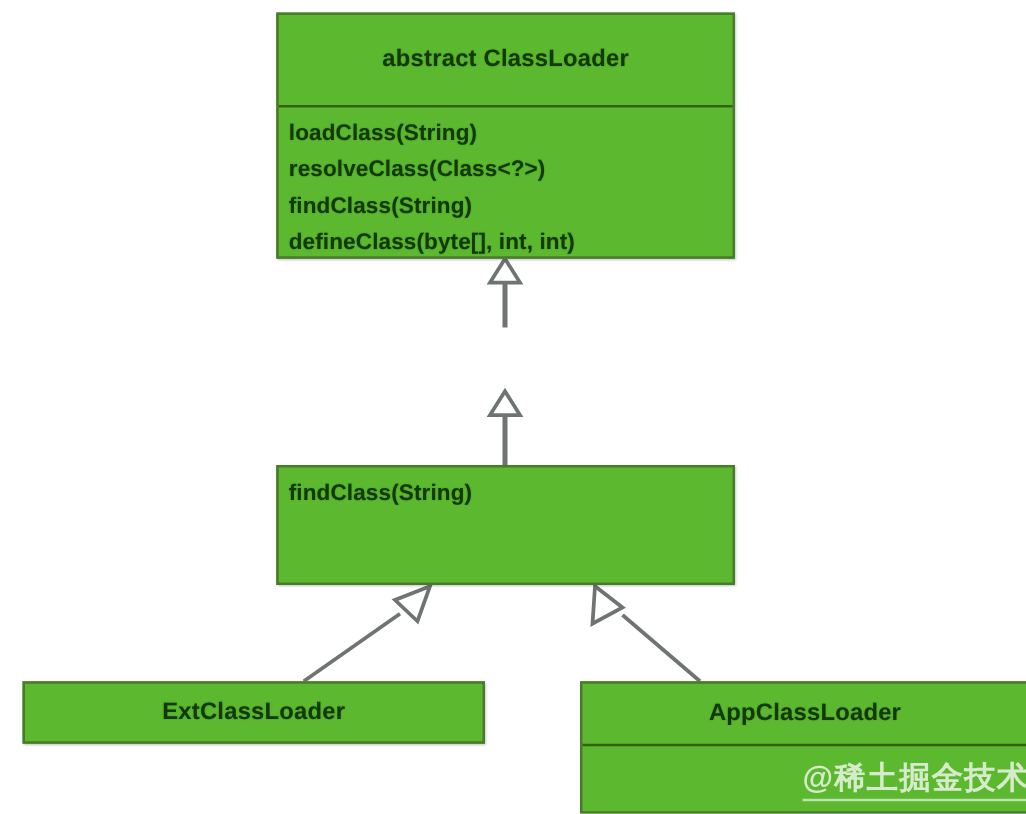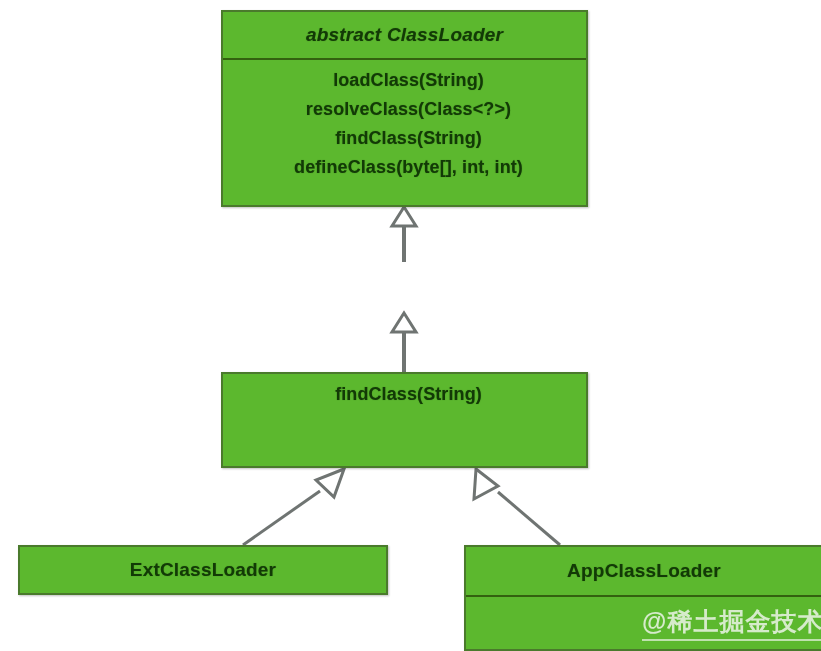--- a/index.html
+++ b/index.html
@@ -35,21 +35,20 @@
     font-weight: bold;
     letter-spacing: 0.2px;
     text-shadow: 0 0 1px rgba(20,50,10,0.45);
   }
   .uml-title.has-members {
     border-bottom: 2px solid #33610f;
   }
   .uml-members {
     box-sizing: border-box;
     padding: 6px 0 4px 8px;
-    text-align: center;
   }
   .uml-member {
     color: #123a06;
     font-size: 18px;
     font-weight: bold;
     line-height: 29px;
     white-space: nowrap;
     letter-spacing: 0.1px;
     text-shadow: 0 0 1px rgba(20,50,10,0.45);
   }
@@ -94,21 +93,21 @@
       <polygon points="344,469 316,480 334,497" fill="#ffffff" stroke="#6f7472" stroke-width="3"></polygon>
     </g>
 
     <g>
       <line x1="560" y1="545" x2="498" y2="492" stroke="#6f7472" stroke-width="3"></line>
       <polygon points="476,469 474,499 498,486" fill="#ffffff" stroke="#6f7472" stroke-width="3"></polygon>
     </g>
   </svg>
 
   <div class="uml-class" style="left:221px; top:10px; width:367px; height:197px;">
-    <div class="uml-title has-members" style="height:48px;font-style:italic;">abstract ClassLoader</div>
+    <div class="uml-title has-members" style="height:74px;">abstract ClassLoader</div>
     <div class="uml-members">
       <div class="uml-member">loadClass(String)</div>
       <div class="uml-member">resolveClass(Class&lt;?&gt;)</div>
       <div class="uml-member">findClass(String)</div>
       <div class="uml-member">defineClass(byte[], int, int)</div>
     </div>
   </div>
 
 
   <div class="uml-class" style="left:221px; top:372px; width:367px; height:96px;">

